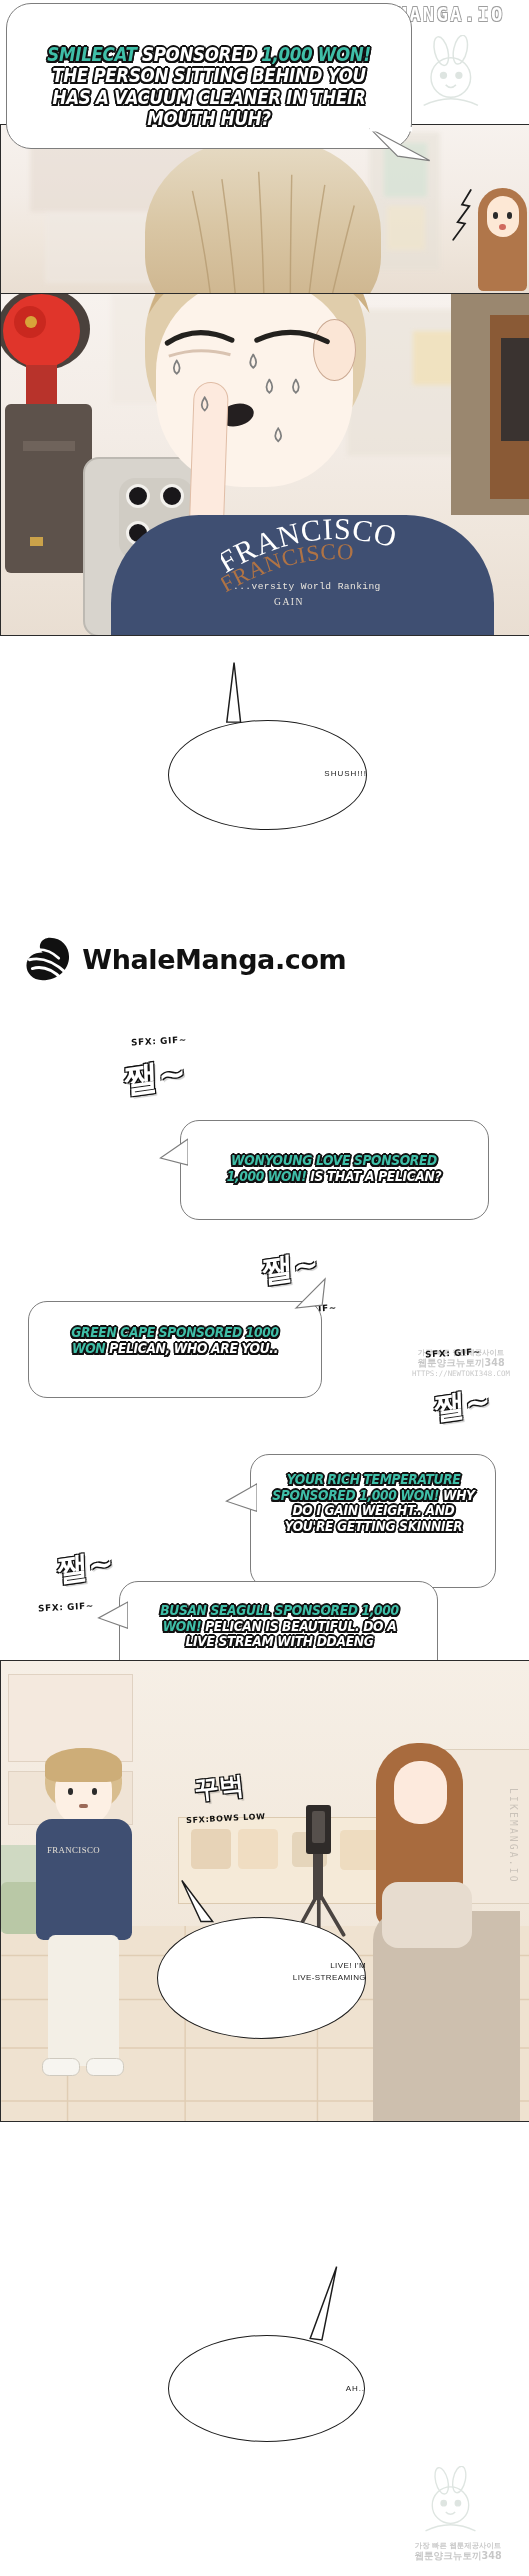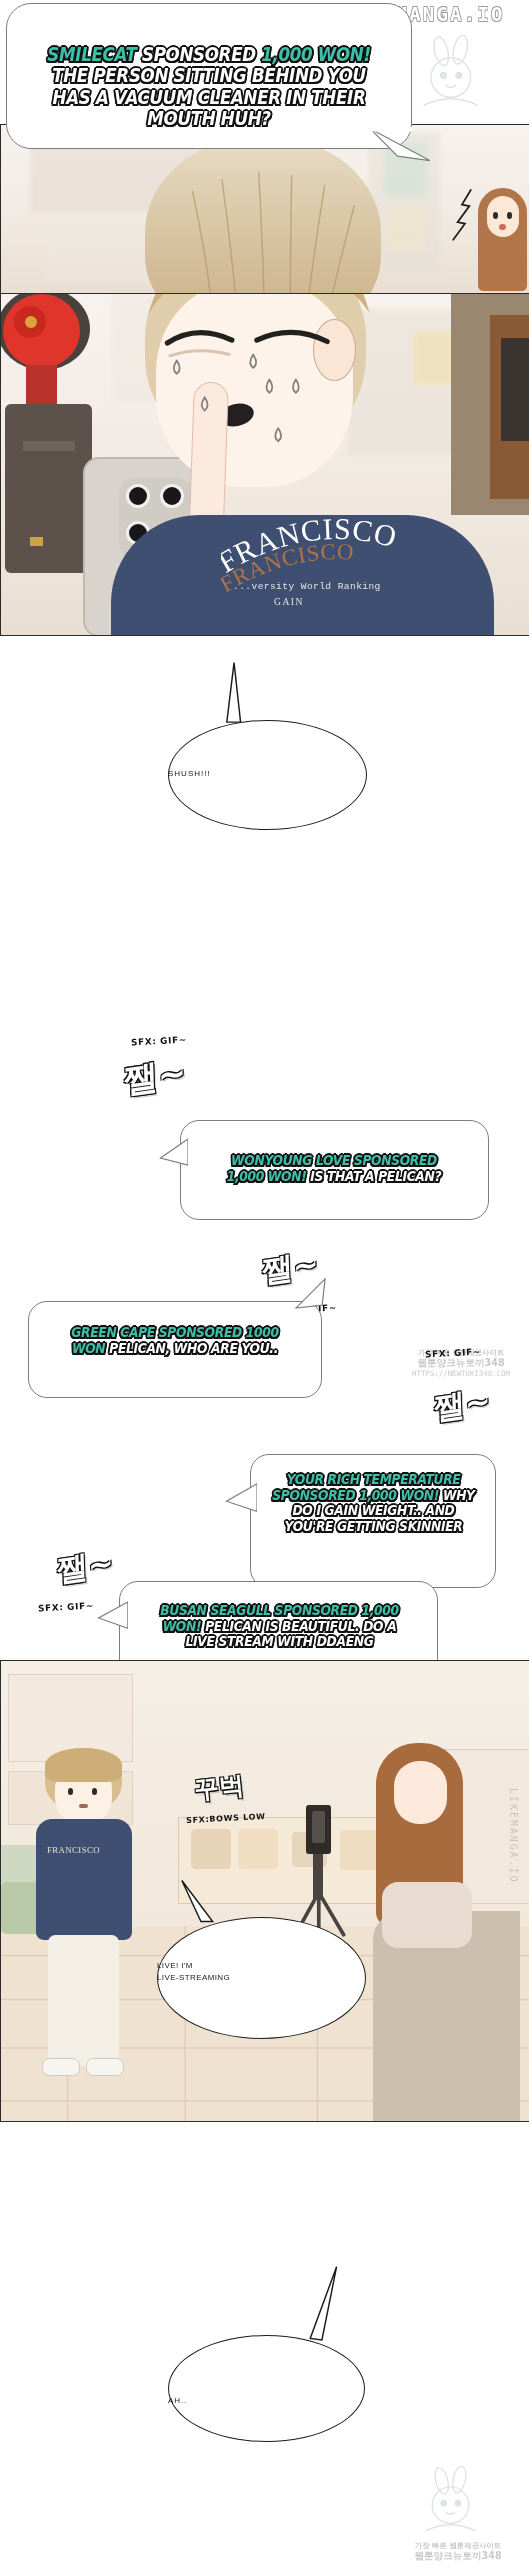--- a/index.html
+++ b/index.html
@@ -40,21 +40,21 @@
     border-radius:19px;
   }
   .bubble.round { border-radius:50%; border-color:#1c1c1c; border-width:1.5px; }
 
   
   .dlg {
     font-family:"Liberation Sans", sans-serif;
     font-size:8px;
     letter-spacing:0.4px;
     color:#1a1a1a;
-    text-align:left;
+    text-align:right;
     line-height:1.45;
   }
 
   
   .sfx {
     font-family:"DejaVu Sans", sans-serif;
     font-size:8.8px;
     font-weight:700;
     color:#111;
     letter-spacing:0.7px;
@@ -258,20 +258,29 @@
   </svg>
   <div class="abs" style="left:233px;top:581px;font-family:Liberation Mono, monospace;font-size:9.6px;color:#e8e4dc;letter-spacing:0.4px;">...versity World Ranking</div>
   <div class="abs" style="left:274px;top:596px;font-family:'Liberation Serif',serif;font-size:9.6px;color:#e8e4dc;letter-spacing:1.5px;">GAIN</div>
 
   <svg class="abs" style="left:221px;top:662px;width:29px;height:68px;" viewBox="0 0 40 92">
     <path d="M18 0 L27 82 L8 82 Z" fill="#fff" stroke="#1c1c1c" stroke-width="2"></path>
   </svg>
   <div class="bubble round" style="left:168px;top:720px;width:199px;height:110px;"></div>
   <div class="abs dlg" style="left:168px;top:768px;width:199px;letter-spacing:1px;">SHUSH!!!</div>
 
+  <div class="logo-row" style="left:25px;top:936px;">
+    <svg style="width:47px;height:46px;" viewBox="0 0 64 62">
+      <path d="M34 2 C50 2 60 14 60 28 C60 46 44 60 24 60 C10 60 2 50 2 40 C2 28 12 22 24 22 C16 14 22 2 34 2 Z" fill="#111"></path>
+      <path d="M6 32 Q30 26 56 50" fill="none" stroke="#fff" stroke-width="4" stroke-linecap="round"></path>
+      <path d="M10 44 Q30 38 50 58" fill="none" stroke="#fff" stroke-width="4" stroke-linecap="round"></path>
+      <path d="M18 18 Q34 18 46 30" fill="none" stroke="#fff" stroke-width="3.5" stroke-linecap="round"></path>
+    </svg>
+    <div class="logo-text">WhaleManga.com</div>
+  </div>
 
   <div class="abs sfx" style="left:131px;top:1036px;">SFX:  GIF~</div>
   <div class="abs kr-sfx" style="left:124px;top:1054px;">쨀~</div>
 
   <div class="bubble" style="left:180px;top:1120px;width:309px;height:100px;"></div>
   <svg class="abs" style="left:159px;top:1136px;width:29px;height:41px;" viewBox="0 0 40 56">
     <path d="M40 4 L2 30 L40 40 Z" fill="#fff" stroke="#7d7d7d" stroke-width="1.6"></path>
   </svg>
   <div class="abs shout" style="left:184px;top:1153px;width:300px;font-size:14px;">
     <div><span class="hl">WONYOUNG LOVE SPONSORED</span></div>
@@ -393,21 +402,21 @@
       <div>LIVE-STREAMING</div>
     </div>
   </div>
 
   <div class="abs" style="left:498px;top:1788px;width:20.6px;height:236px;transform:rotate(0deg);opacity:.25;font-family:'DejaVu Sans Mono',monospace;font-size:9.6px;color:#555;writing-mode:vertical-rl;letter-spacing:2.2px;">LIKEMANGA.IO</div>
 
   <svg class="abs" style="left:297px;top:2265px;width:44px;height:81px;" viewBox="0 0 60 110">
     <path d="M54 2 L18 100 L34 102 Z" fill="#fff" stroke="#1c1c1c" stroke-width="2"></path>
   </svg>
   <div class="bubble round" style="left:168px;top:2335px;width:197px;height:107px;"></div>
-  <div class="abs dlg" style="left:168px;top:2383px;width:197px;letter-spacing:0.9px;margin-top:12px;">AH..</div>
+  <div class="abs dlg" style="left:168px;top:2383px;width:197px;letter-spacing:0.9px;">AH..</div>
 
   <svg class="wm-bunny" style="left:412px;top:2466px;width:81px;height:81px;" viewBox="0 0 120 120">
     <g fill="none" stroke="#6c8b7a" stroke-width="2">
       <ellipse cx="44" cy="22" rx="9" ry="20" transform="rotate(-14 44 22)"></ellipse>
       <ellipse cx="70" cy="20" rx="9" ry="20" transform="rotate(12 70 20)"></ellipse>
       <circle cx="57" cy="58" r="27"></circle>
       <circle cx="47" cy="55" r="4" fill="#6c8b7a"></circle>
       <circle cx="68" cy="55" r="4" fill="#6c8b7a"></circle>
       <path d="M50 68 q7 7 14 0"></path>
       <path d="M20 96 q37 -18 74 0"></path>

